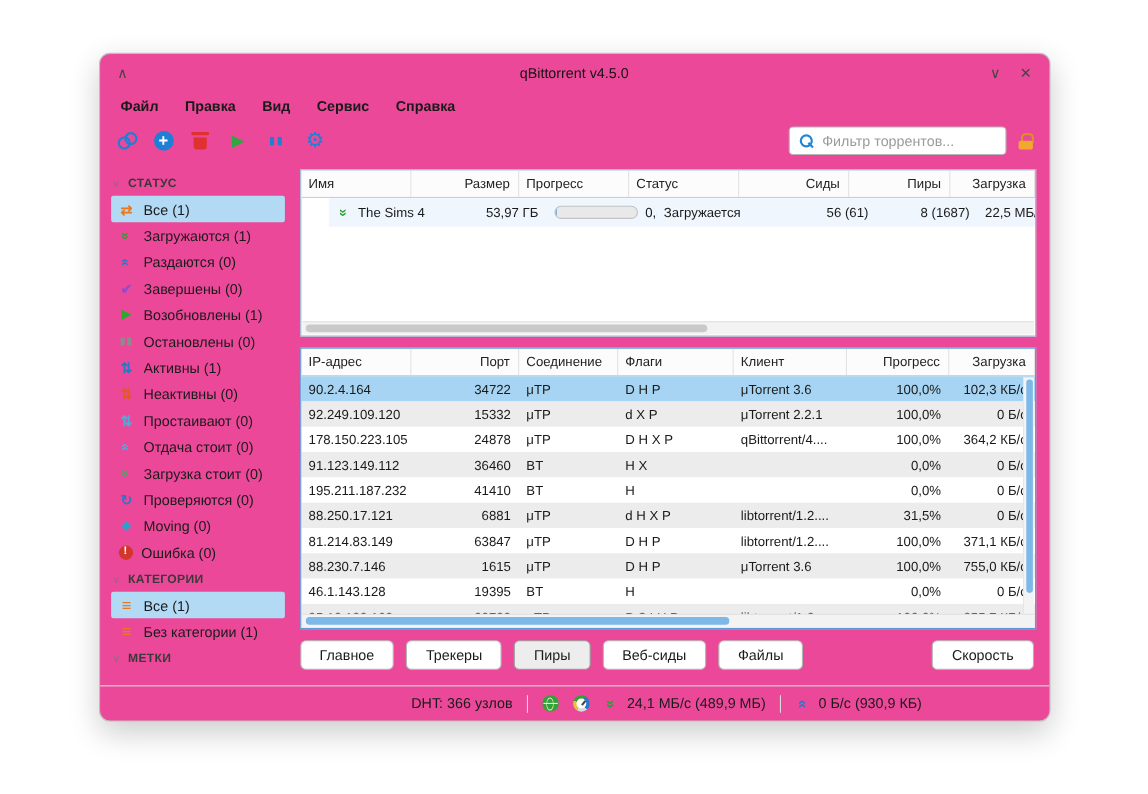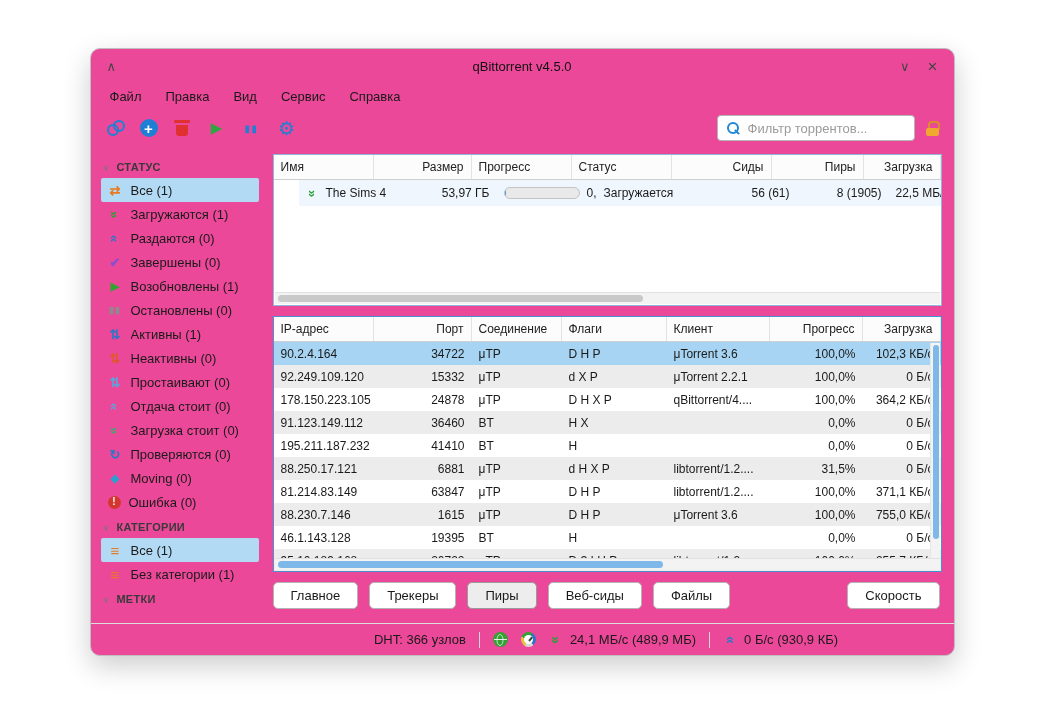--- a/index.html
+++ b/index.html
@@ -10,21 +10,21 @@
   
   .titlebar { height:34px; display:flex; align-items:center; padding:0 16px; position:relative; flex:0 0 auto; }
   .title { position:absolute; left:0; right:0; text-align:center; font-size:13px; color:#111; }
   .win-ctl { color:#444; font-size:13px; line-height:1; cursor:default; z-index:1; }
   .ctl-shade::before { content:"∧"; }
   .ctl-min::before { content:"∨"; }
   .ctl-close::before { content:"×"; font-size:17px; }
   .tb-right { margin-left:auto; display:flex; gap:18px; align-items:center; z-index:1; }
 
   
-  .menubar { display:flex; gap:6px; padding:2px 10px 4px; flex:0 0 auto; }
+  .menubar { display:flex; gap:6px; padding:2px 10px 4px; flex:0 0 auto;font-weight:bold; }
   .menu-item { font-size:13px; padding:4px 9px; border-radius:4px; }
 
   
   .toolbar { display:flex; align-items:center; gap:10px; padding:3px 14px 7px; flex:0 0 auto; }
   .tb-icons { display:flex; gap:13px; align-items:center; }
   .tb-btn { width:22px; height:22px; display:flex; align-items:center; justify-content:center; position:relative; }
   .tb-link::before { content:""; position:absolute; left:2px; bottom:3px; width:8px; height:8px; border:2.5px solid #1f7fd4; border-radius:50%; }
   .tb-link::after  { content:""; position:absolute; right:2px; top:3px;  width:8px; height:8px; border:2.5px solid #1f7fd4; border-radius:50%; }
   .tb-add  { background:#1f7fd4; border-radius:50%; width:18px; height:18px; color:#fff; }
   .tb-add::before { content:"+"; font-size:15px; font-weight:bold; line-height:1; }
@@ -263,21 +263,21 @@
               </div>
               <div class="td r">53,97 ГБ</div>
               <div class="td prog">
                 <span class="pbar">
                   <span class="pfill" style="width: 1%;"></span>
                 </span>
                 <span class="ptext">0,8%</span>
               </div>
               <div class="td">Загружается</div>
               <div class="td r">56 (61)</div>
-              <div class="td r">8 (1905)</div>
+              <div class="td r">8 (1687)</div>
               <div class="td r">22,5 МБ/с</div>
             </div>
           </div>
         <div class="hscroll">
             <div class="thumb gray"></div>
           </div>
       </div>
 
       <div class="panel peers">
         <div class="thead peer-grid" id="peer-head">

